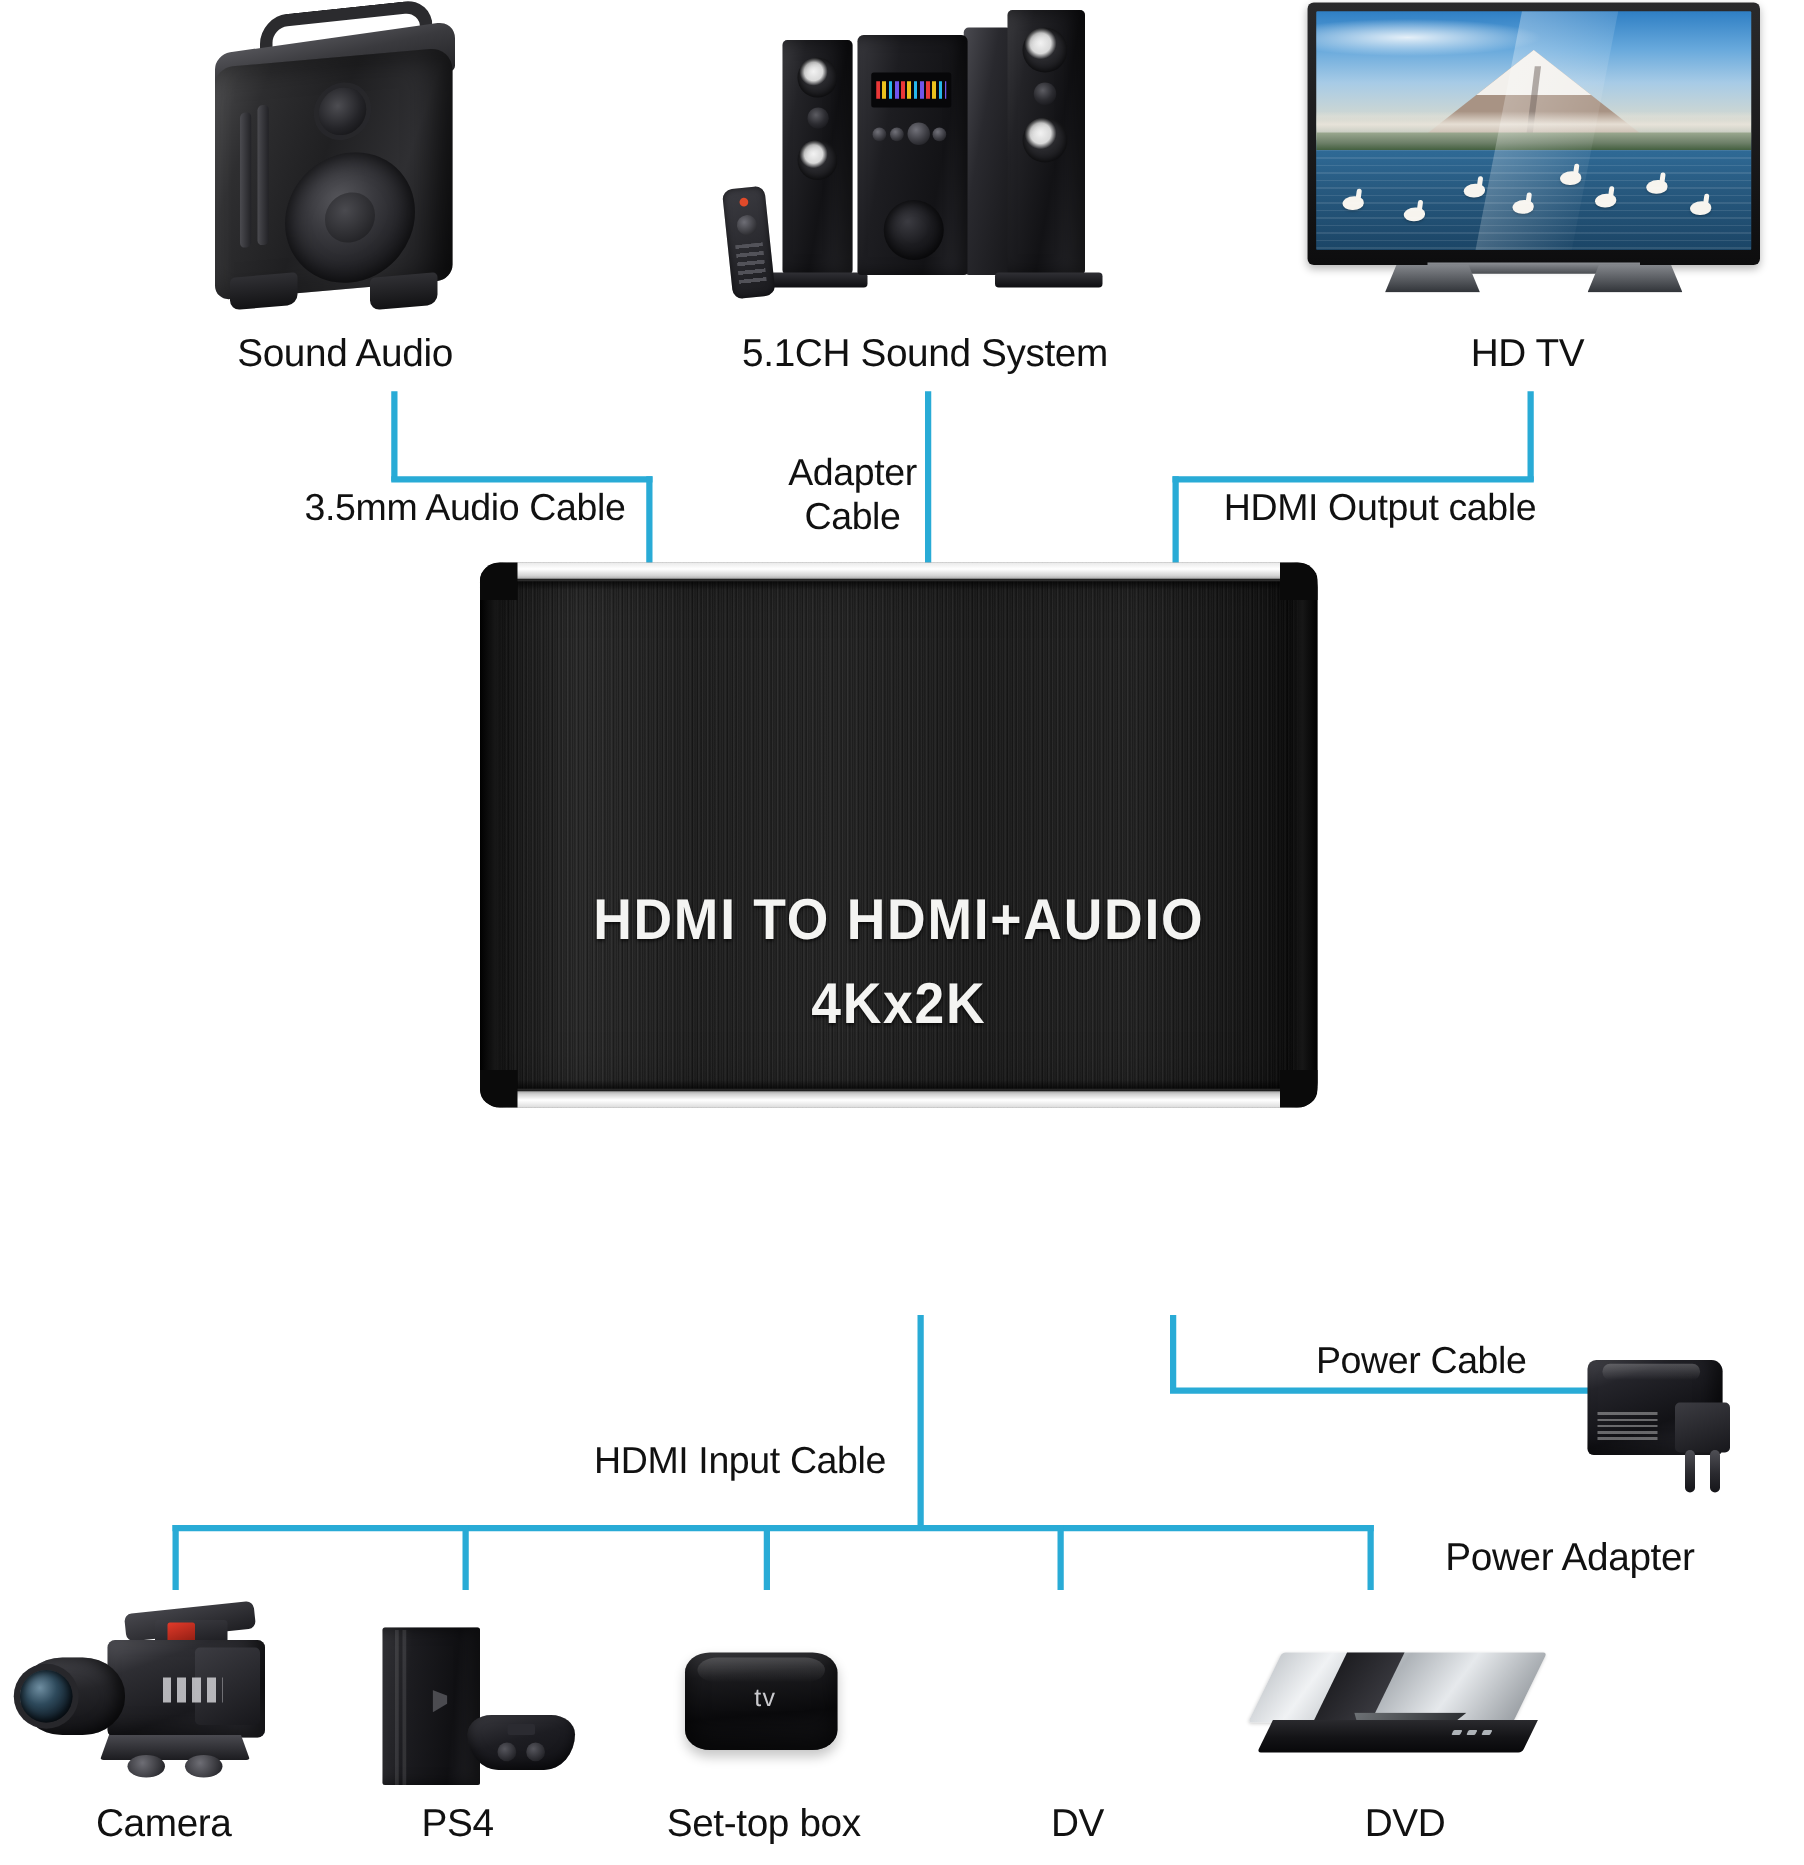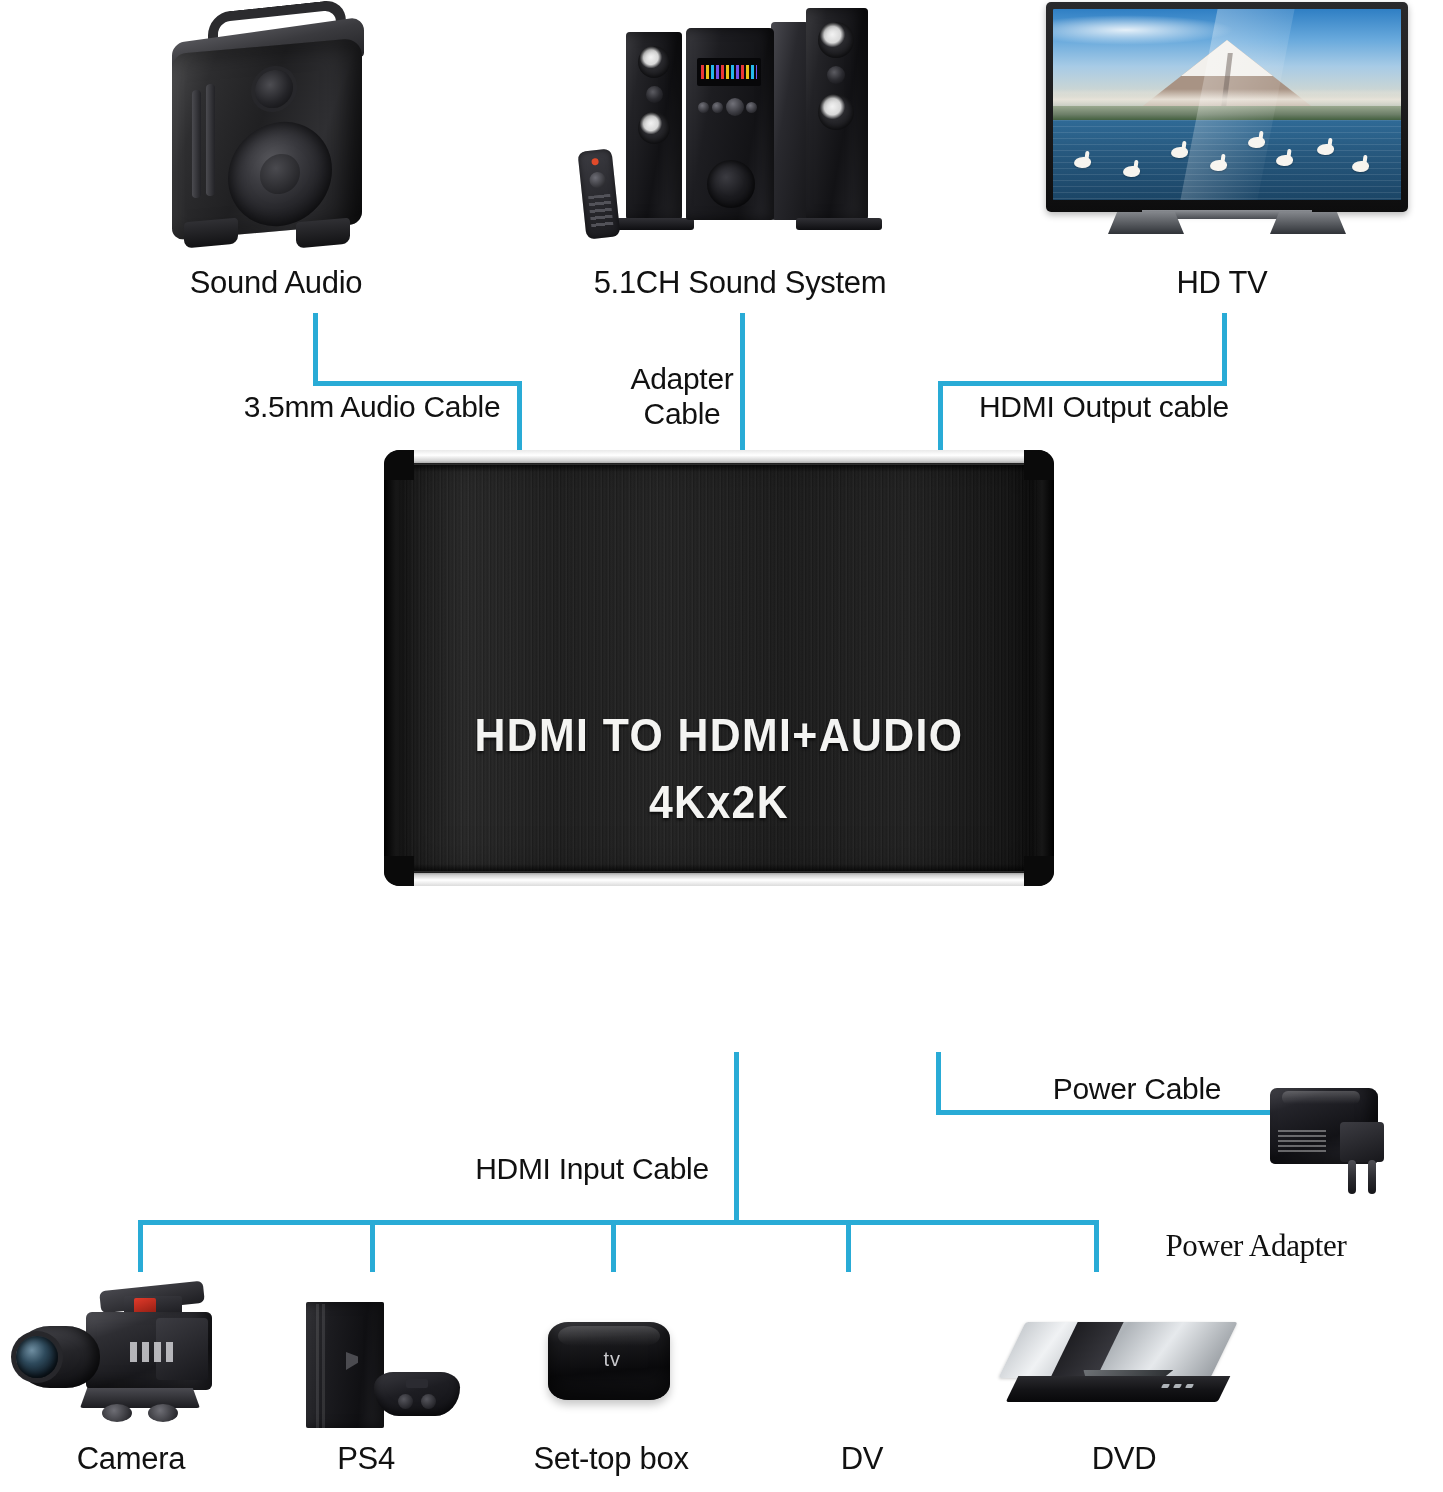--- a/index.html
+++ b/index.html
@@ -695,21 +695,21 @@
 
   <div class="dev" id="adapter-art">
     <div class="ad-body">
         <div class="ad-gloss"></div>
         <div class="ad-print"></div>
       </div>
     <div class="ad-face"></div>
     <div class="ad-pin" style="left:78px;"></div>
     <div class="ad-pin" style="left:98px;"></div>
   </div>
-  <div class="lbl lbl-device lbl-center" style="left:1256px; top:1228px;font-family:Liberation Serif, serif;">Power Adapter</div>
+  <div class="lbl lbl-device lbl-center" style="left:1256px; top:1228px;">Power Adapter</div>
 
   <div class="line-v" style="left:734px; top:1052px; height:172px;"></div>
 
   <div class="line-h" style="left:138px; top:1220px; width:961px;"></div>
 
   <div class="line-v" style="left:138px;  top:1220px; height:52px;"></div>
   <div class="line-v" style="left:370px;  top:1220px; height:52px;"></div>
   <div class="line-v" style="left:611px;  top:1220px; height:52px;"></div>
   <div class="line-v" style="left:846px;  top:1220px; height:52px;"></div>
   <div class="line-v" style="left:1094px; top:1220px; height:52px;"></div>

